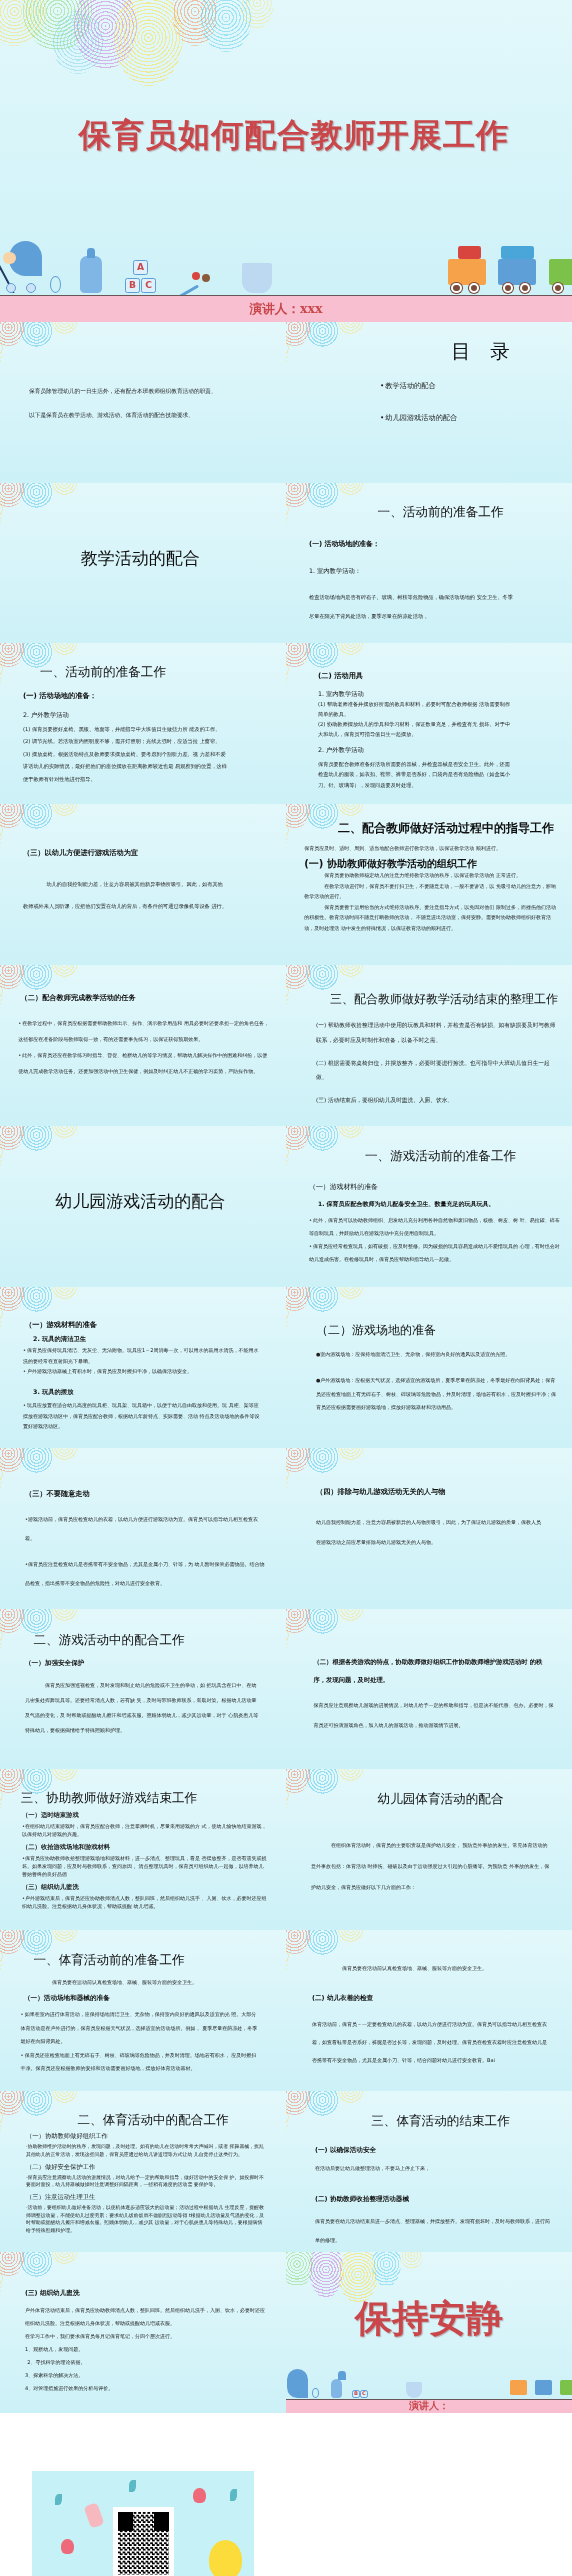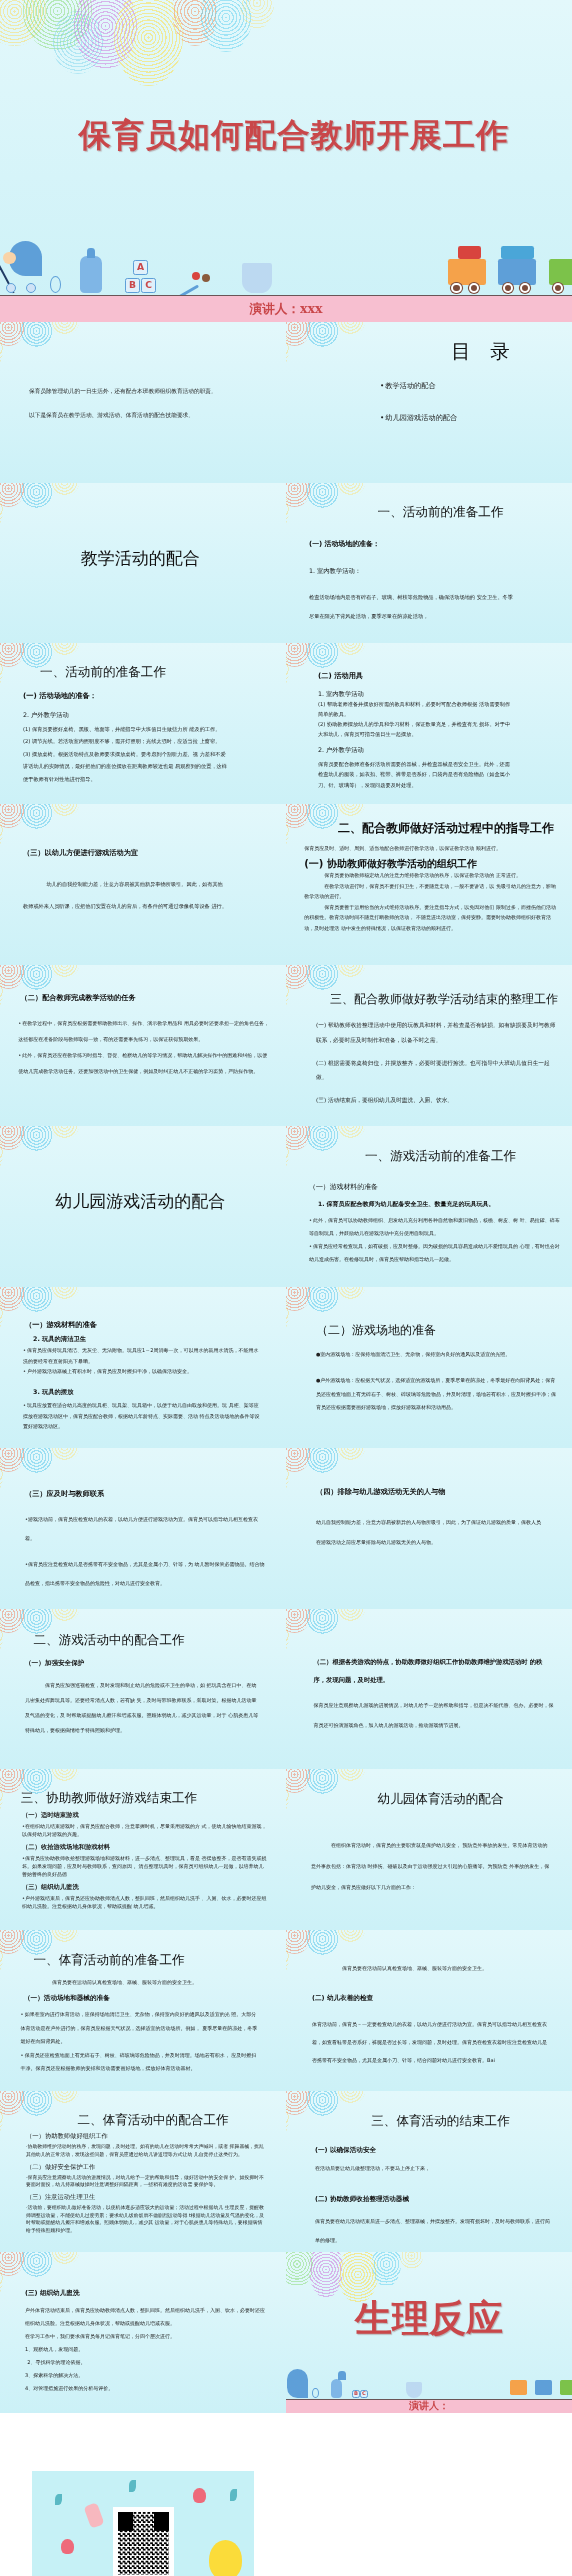--- a/index.html
+++ b/index.html
@@ -363,21 +363,21 @@
   </div>
 </section>
 
 <section class="slide half" style="left:0;top:1448px;">
   <div class="swirls">
       <div class="swirl s0"></div>
       <div class="swirl s1"></div>
       <div class="swirl s2"></div>
       <div class="swirl s3"></div>
     </div>
-  <div class="sub" style="left:25px;top:41px;font-size:7.2px;">（三）应及时与教师联系</div>
+  <div class="sub" style="left:25px;top:41px;font-size:7.2px;">（三）不要随意走动</div>
   <div class="body" style="left:25px;top:62px;width:240px;line-height:3.7;font-size:5px;">
     <p>•游戏活动前，保育员应检查幼儿的衣着，以幼儿方便进行游戏活动为宜。保育员可以指导幼儿相互检查衣着。</p>
     <p style="margin-top:8px">•保育员应注意检查幼儿是否携带有不安全物品，尤其是金属小刀、针等，为 幼儿暂时保管必需物品。结合物品检查，指出携带不安全物品的危险性，对幼儿进行安全教育。</p>
   </div>
 </section>
 
 <section class="slide half" style="left:286px;top:1448px;">
   <div class="swirls">
       <div class="swirl s0"></div>
       <div class="swirl s1"></div>
@@ -529,21 +529,21 @@
 </section>
 
 <section class="slide half" style="left:286px;top:2252px;">
   <div class="swirls" style="width:149px;height:63px;">
     <div class="swirl" style="left:-5.7px;top:-11.4px;width:34px;height:46px;background:repeating-radial-gradient(circle, rgba(140,220,120,.7) 0 1.1px, rgba(255,255,255,0) 1.1px 2.9px);"></div>
     <div class="swirl" style="left:23px;top:-11.4px;width:34px;height:57px;background:repeating-radial-gradient(circle, rgba(205,120,220,.7) 0 1.1px, rgba(255,255,255,0) 1.1px 2.9px);"></div>
     <div class="swirl" style="left:52px;top:-5.7px;width:40px;height:57px;background:repeating-radial-gradient(circle, rgba(250,225,90,.8) 0 1.1px, rgba(255,255,255,0) 1.1px 2.9px);"></div>
     <div class="swirl" style="left:86px;top:-11.4px;width:29px;height:46px;background:repeating-radial-gradient(circle, rgba(100,210,240,.7) 0 1.1px, rgba(255,255,255,0) 1.1px 2.9px);"></div>
     <div class="swirl" style="left:114px;top:-11.4px;width:23px;height:29px;background:repeating-radial-gradient(circle, rgba(250,225,120,.6) 0 1.1px, rgba(255,255,255,0) 1.1px 2.9px);"></div>
   </div>
-  <div class="red-title" style="top:42px;font-size:37px;">生理反应</div>
+  <div class="red-title" style="top:42px;font-size:37px;">保持安静</div>
   <div class="toys" style="bottom:13.7px;height:34px;">
     <div class="toy" style="left:1.1px;width:20.6px;height:29px;background:#5e9fd8;border-radius:17px 17px 0 17px;"></div>
     <div class="toy pacifier" style="left:26px;width:6.9px;height:10.3px;"></div>
     <div class="toy bottle" style="left:45px;width:11.4px;height:19.5px;"></div>
     <div class="toy block" style="left:66px;width:8px;height:8px;font-size:5.2px;line-height:5.7px;border-width:1.1px;">B</div>
     <div class="toy block" style="left:74px;width:8px;height:8px;font-size:5.2px;line-height:5.7px;border-width:1.1px;">C</div>
     <div class="toy diaper" style="left:120px;width:16px;height:16px;"></div>
     <div class="toy" style="left:224px;width:62px;height:26px;">
       <div style="position:absolute;left:0;bottom:3.4px;width:17px;height:15px;background:#f5a24a;border-radius:1.7px"></div>
       <div style="position:absolute;left:25px;bottom:3.4px;width:17px;height:15px;background:#5e9fd8;border-radius:1.7px"></div>

